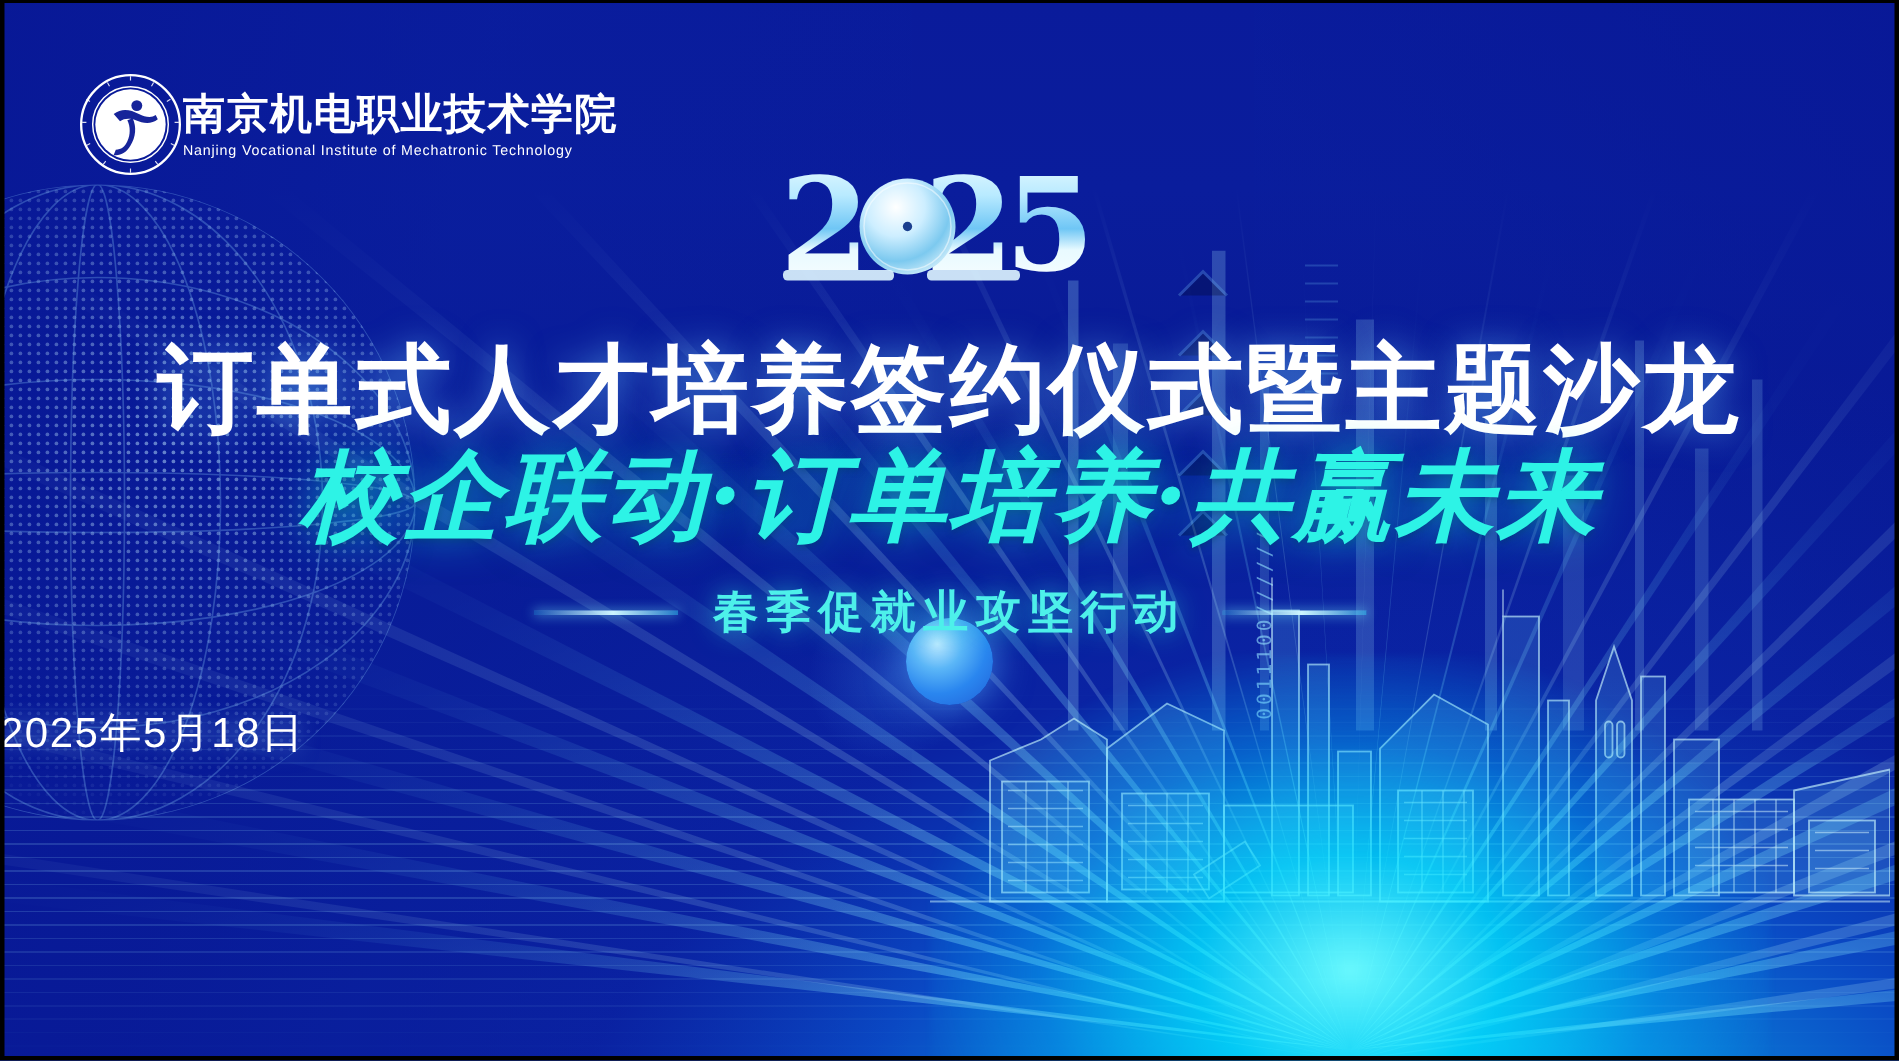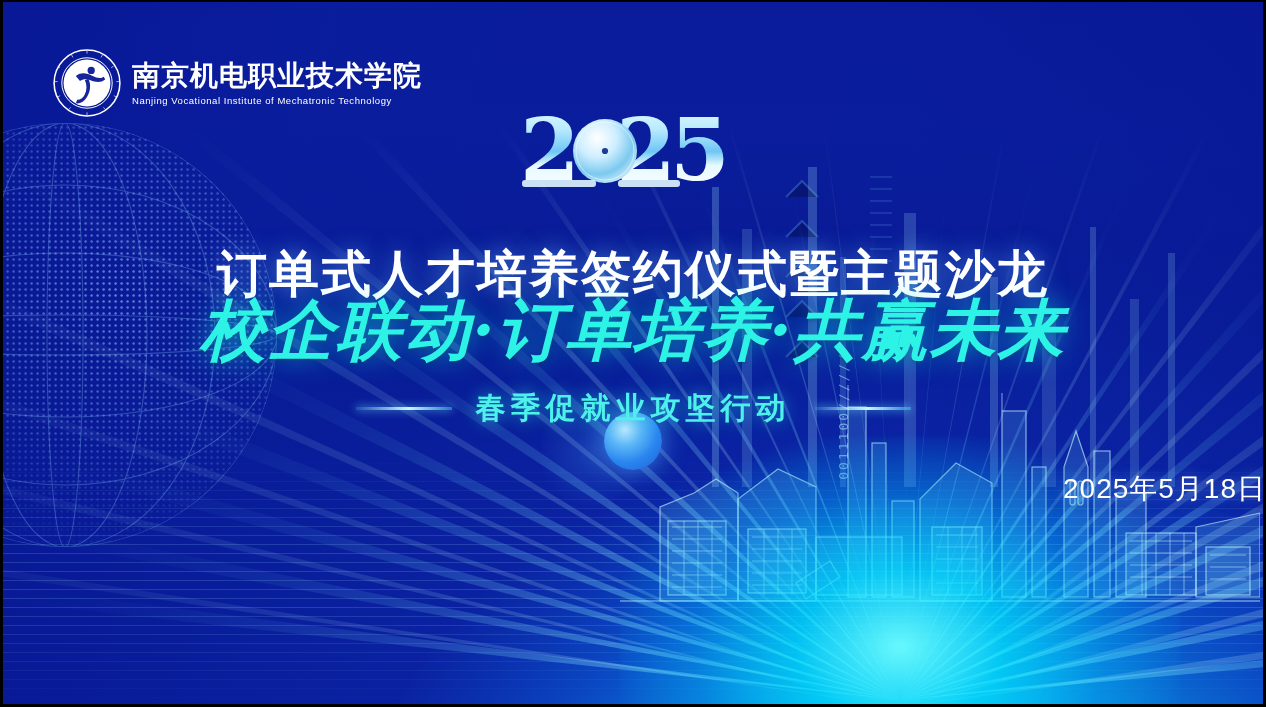--- a/index.html
+++ b/index.html
@@ -49,51 +49,51 @@
     box-shadow:0 0 26px rgba(90,180,255,.70);}
   .orb-ghost{position:absolute;left:538px;top:398px;width:110px;height:110px;border-radius:50%;
     background:radial-gradient(circle,rgba(80,170,255,.22) 0%,rgba(60,150,255,0) 70%);}
 
   .binary{position:absolute;left:836px;top:352px;
     font-family:"DejaVu Sans Mono",monospace;font-size:13px;letter-spacing:2px;
     color:rgba(150,225,255,.62);writing-mode:vertical-rl;transform:rotate(180deg);
     white-space:nowrap;}
 
   
-  .logo{position:absolute;left:52px;top:48px;display:flex;align-items:center;gap:10px;}
+  .logo{position:absolute;left:52px;top:48px;display:flex;align-items:center;}
   .logo-mark{width:70px;height:70px;flex:none;}
   .logo-text{display:flex;flex-direction:column;justify-content:center;}
   .logo-cn{font-size:28px;font-weight:bold;color:#ffffff;letter-spacing:1px;line-height:1.12;
            white-space:nowrap;}
   .logo-en{font-size:9.5px;font-weight:normal;color:#ffffff;letter-spacing:.55px;
            margin-top:3px;white-space:nowrap;}
 
   
   .year{position:absolute;left:0;right:0;top:104px;text-align:center;height:96px;}
   .year svg{display:block;margin:0 auto;}
 
   .title-main{position:absolute;left:0;right:0;top:216px;text-align:center;
-    font-size:50px;font-weight:bold;color:#ffffff;letter-spacing:2px;
-    text-shadow:0 0 22px rgba(110,200,255,.55);white-space:nowrap;margin-top:25px;}
+    font-size:64px;font-weight:bold;color:#ffffff;letter-spacing:2px;
+    text-shadow:0 0 22px rgba(110,200,255,.55);white-space:nowrap;}
 
   .title-slogan{position:absolute;left:0;right:0;top:286px;text-align:center;
     font-size:66px;font-weight:bold;color:#2df3e6;letter-spacing:2px;
     font-family:"DejaVu Serif",serif;font-style:italic;
     text-shadow:0 0 26px rgba(20,240,230,.55),0 2px 4px rgba(0,40,90,.45);
     white-space:nowrap;}
 
   .row-action{position:absolute;left:0;right:0;top:388px;
     display:flex;align-items:center;justify-content:center;gap:24px;}
   .rule{width:96px;height:3px;flex:none;
     background:linear-gradient(90deg,rgba(60,230,255,.25),#cdf6ff 55%,rgba(60,230,255,.45));
     box-shadow:0 0 8px rgba(120,240,255,.75);}
   .action-text{font-size:30px;font-weight:bold;color:#4df0ea;letter-spacing:5px;
     text-shadow:0 0 18px rgba(40,235,225,.6);white-space:nowrap;}
 
-  .date{position:absolute;left:0;right:0;top:470px;text-align:right;
+  .date{position:absolute;left:0;right:0;top:470px;text-align:left;
     font-size:28px;color:#ffffff;letter-spacing:1px;
     text-shadow:0 0 14px rgba(140,210,255,.55);}
 
   
   .frame{position:absolute;inset:0;pointer-events:none;
          border-left:3px solid #000;border-right:3px solid #000;
          border-top:2px solid #000;border-bottom:3px solid #000;}
 </style>
 </head>
 <body>

